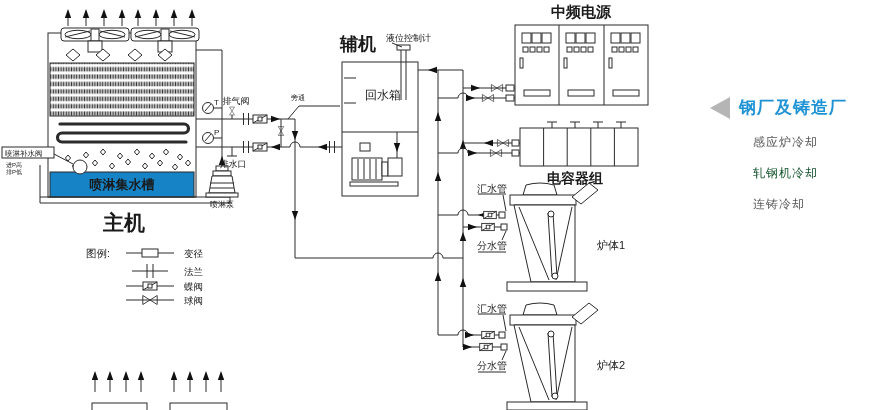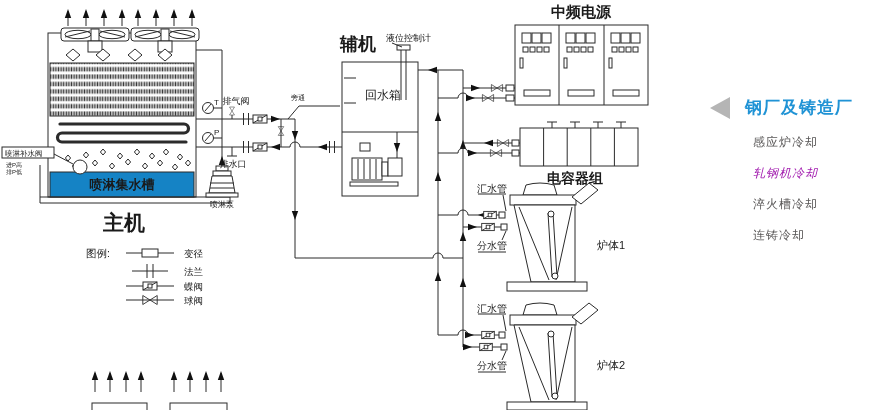--- a/index.html
+++ b/index.html
@@ -1,21 +1,21 @@
 <!DOCTYPE html>
 <html><head>
 <meta charset="utf-8">
 <style>
   html,body{margin:0;padding:0;background:#ffffff;}
   #stage{position:relative;width:881px;height:410px;background:#fff;overflow:hidden;
          font-family:"Liberation Sans","DejaVu Sans",sans-serif;}
   svg{position:absolute;left:0;top:0;}
   svg text{stroke:none;fill:#1a1a1a;}
   .sidebar{position:absolute;left:710px;top:96px;width:170px;}
-  .sidebar-title-row{display:flex;align-items:center;gap:15px;margin-bottom:15px;}
+  .sidebar-title-row{display:flex;align-items:center;gap:9px;margin-bottom:15px;}
   .tri-left{width:0;height:0;border-top:11px solid transparent;border-bottom:11px solid transparent;
             border-right:20px solid #b5b5b5;}
   .sidebar-title{font-size:17px;font-weight:bold;letter-spacing:1px;white-space:nowrap;}
   .sidebar-item{font-size:12px;letter-spacing:1px;padding-left:43px;margin-bottom:14px;white-space:nowrap;}
 </style>
 </head>
 <body>
 
 <div id="stage">
 
@@ -415,18 +415,17 @@
 
   </g>
 </svg>
 
 <div class="sidebar">
   <div class="sidebar-title-row">
     <div class="tri-left"></div>
     <div class="sidebar-title" style="color: rgb(32, 147, 213);">钢厂及铸造厂</div>
   </div>
   <div class="sidebar-item" style="color: rgb(89, 87, 87);">感应炉冷却</div>
-  <div class="sidebar-item" style="color: #a21caf; font-style: italic;">轧钢机冷却</div>
-  <div class="sidebar-item" style="color: rgb(89, 87, 87);">淬火槽冷却</div>
+  <div class="sidebar-item" style="color: #14532d;">轧钢机冷却</div>
   <div class="sidebar-item" style="color: rgb(89, 87, 87);">连铸冷却</div>
 </div>
 
 </div>
 
 </body></html>

